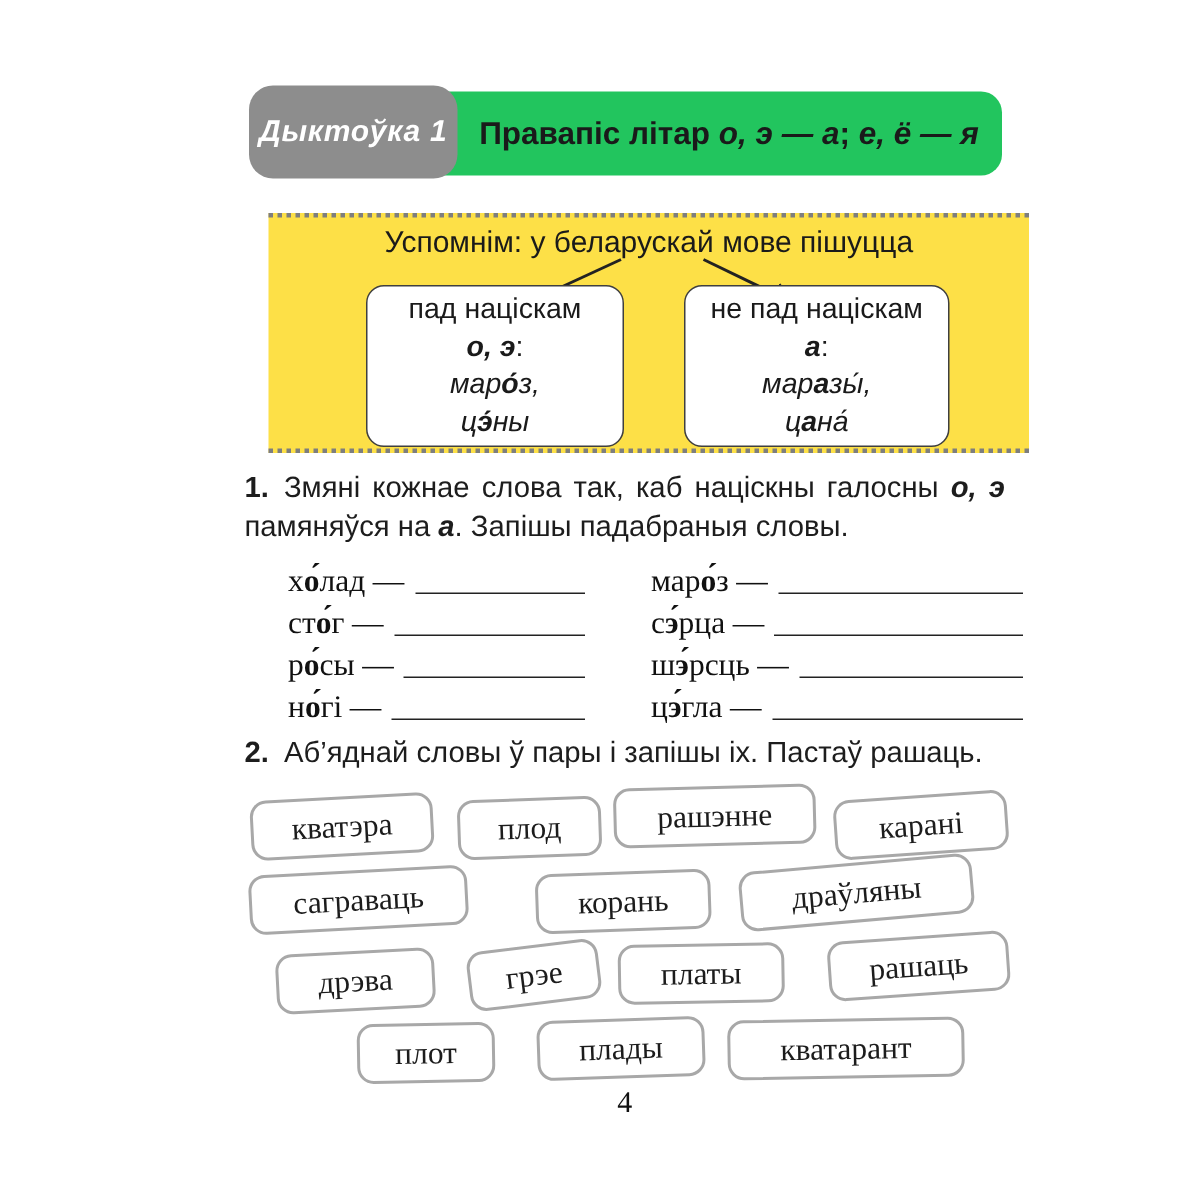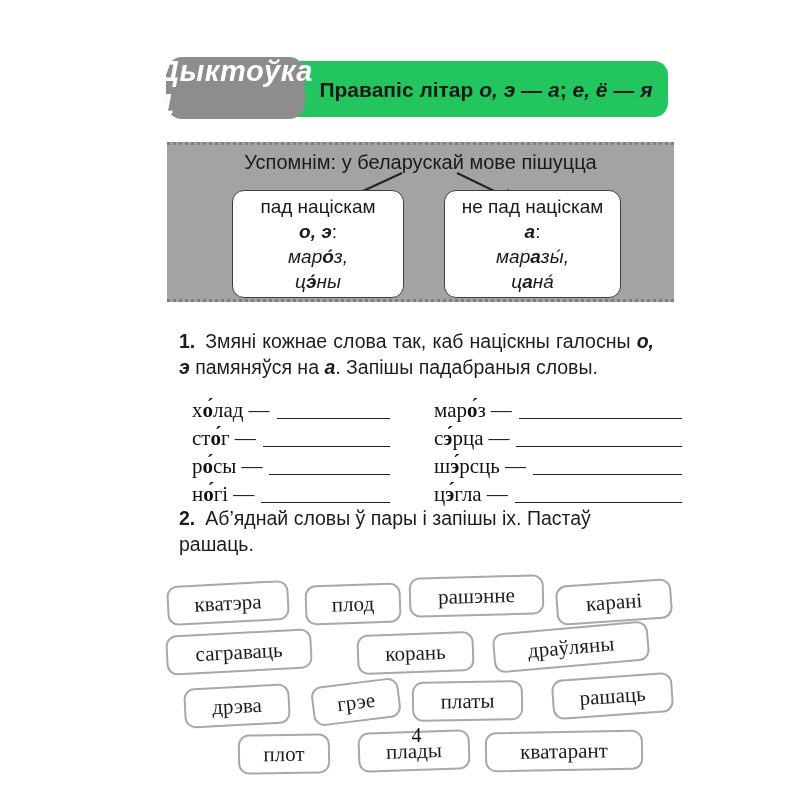--- a/index.html
+++ b/index.html
@@ -18,46 +18,46 @@
     display:flex;flex-direction:column;justify-content:center;align-items:center;
     padding-left:64px;box-sizing:border-box;
   }
   .titlebar .t1,.titlebar .t2{
     font-size:21px;font-weight:bold;line-height:25px;color:#1a1a1a;white-space:nowrap;
   }
   .badge{
     position:absolute;left:166px;top:57px;width:139px;height:62px;z-index:2;
     background:#8d8d8d;border-radius:16px;
     display:flex;align-items:center;justify-content:center;
-    color:#ffffff;font-size:29px;font-style:italic;font-weight:600;letter-spacing:.5px;
+    color:#ffffff;font-size:20px;font-style:italic;font-weight:600;letter-spacing:.5px;
   }
 
   
   .recall{
-    position:absolute;left:167px;top:142px;width:507px;height:160px;box-sizing:border-box;
-    background:#a3a3a3;border-top:3px dotted #7e7e7e;border-bottom:3px dotted #7e7e7e;
+    position:absolute;left:179px;top:142px;width:507px;height:160px;box-sizing:border-box;
+    background:#fde047;border-top:3px dotted #7e7e7e;border-bottom:3px dotted #7e7e7e;
   }
   .recall-heading{
     margin-top:6px;text-align:center;font-size:20px;color:#1a1a1a;
   }
   .arrows{position:absolute;left:0;top:20px;}
   .stress-box{
     position:absolute;top:45px;height:108px;box-sizing:border-box;
     background:#ffffff;border:1.6px solid #3f3f3f;border-radius:12px;
     display:flex;flex-direction:column;justify-content:center;align-items:center;
     font-size:19px;line-height:25px;color:#1a1a1a;
   }
   .stress-box.left{left:65px;width:172px;}
   .stress-box.right{left:277px;width:177px;}
 
   
   .exercise{position:absolute;left:163px;width:507px;}
   .ex1{top:312px;}
   .ex2{top:489px;}
-  .ex-head{font-size:19.5px;line-height:26px;text-align:justify;margin:16px;}
+  .ex-head{font-size:19.5px;line-height:26px;text-align:justify;margin:0;}
   .ex2 .ex-head{text-align:left;}
   .ex-num{font-weight:bold;margin-right:10px;}
 
   
   .wordlist{
     display:grid;grid-template-columns:198px 248px;column-gap:44px;
     padding-left:29px;margin-top:9px;
   }
   .wl-row{display:flex;height:28px;align-items:flex-end;}
   .wl-word{

